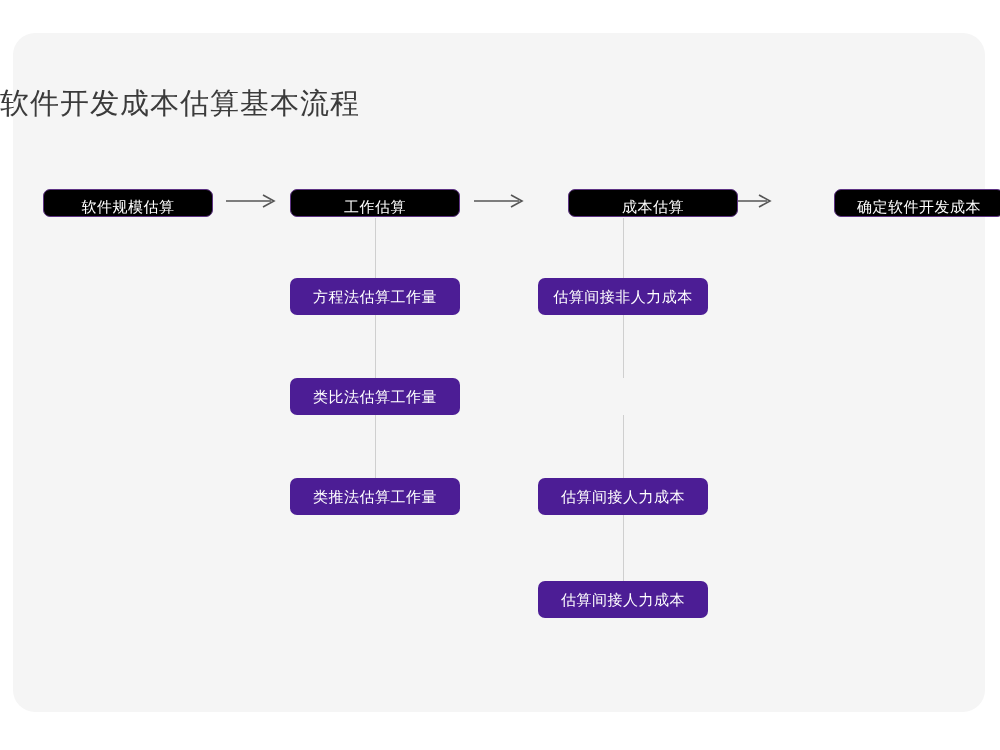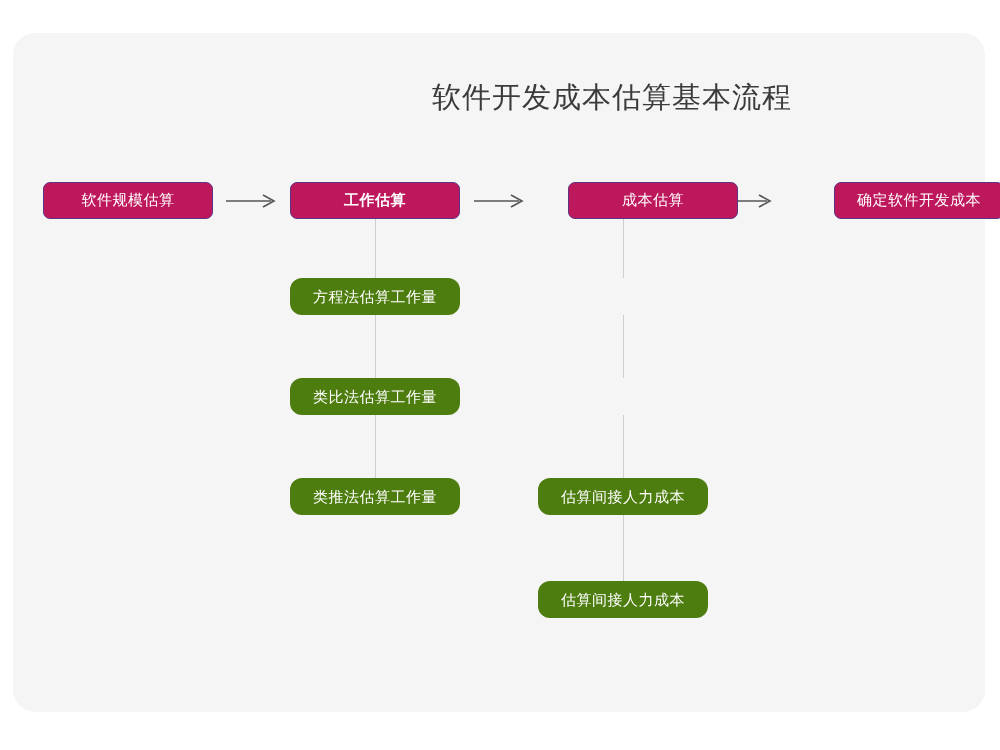--- a/index.html
+++ b/index.html
@@ -35,58 +35,58 @@
     position: absolute;
     left: 0;
     top: 0;
     width: 1000px;
     height: 750px;
   }
 
   .title {
     position: absolute;
     left: 0;
-    top: 76px;
+    top: 82px;
     width: 792px;
-    text-align: right;
+    text-align: left;
     font-size: 29px;
     line-height: 42px;
     color: #3b3b3b;
     letter-spacing: 1px;
     white-space: nowrap;
   }
 
   
   .pbox {
     position: absolute;
-    top: 182px;
-    height: 37px;
+    top: 189px;
+    height: 28px;
     box-sizing: border-box;
-    background: #be185d;
+    background: #000000;
     border: 1px solid #5e3384;
     border-radius: 7px;
     color: #ffffff;
     font-size: 15px;
     line-height: 34px;
     text-align: center;
     white-space: nowrap;
     letter-spacing: 0.5px;
   }
   .pbox.p0 { left: 43px;  width: 170px; }
-  .pbox.p1 { left: 290px; width: 170px; font-weight: bold; }
+  .pbox.p1 { left: 290px; width: 170px; }
   .pbox.p2 { left: 538px; width: 170px; margin-left: 30px; }
   .pbox.p3 { left: 786px; width: 170px; margin-left: 48px; }
 
   
   .gbox {
     position: absolute;
     height: 37px;
     box-sizing: border-box;
-    background: #4d7c0f;
-    border-radius: 12px;
+    background: #4c1d95;
+    border-radius: 7px;
     color: #ffffff;
     font-size: 15px;
     line-height: 37px;
     text-align: center;
     white-space: nowrap;
     letter-spacing: 0.5px;
   }
   .col-left  { left: 290px; width: 170px; }
   .col-right { left: 538px; width: 170px; }
 
@@ -155,17 +155,18 @@
 
     <div class="pbox p0">软件规模估算</div>
     <div class="pbox p1">工作估算</div>
     <div class="pbox p2">成本估算</div>
     <div class="pbox p3">确定软件开发成本</div>
 
     <div class="gbox col-left r0">方程法估算工作量</div>
     <div class="gbox col-left r1">类比法估算工作量</div>
     <div class="gbox col-left r2">类推法估算工作量</div>
 
+    <div class="gbox col-right r0">估算间接非人力成本</div>
     <div class="gbox col-right r2">估算间接人力成本</div>
     <div class="gbox col-right r3">估算间接人力成本</div>
 
   </div>
 </div>
 
 </body></html>

